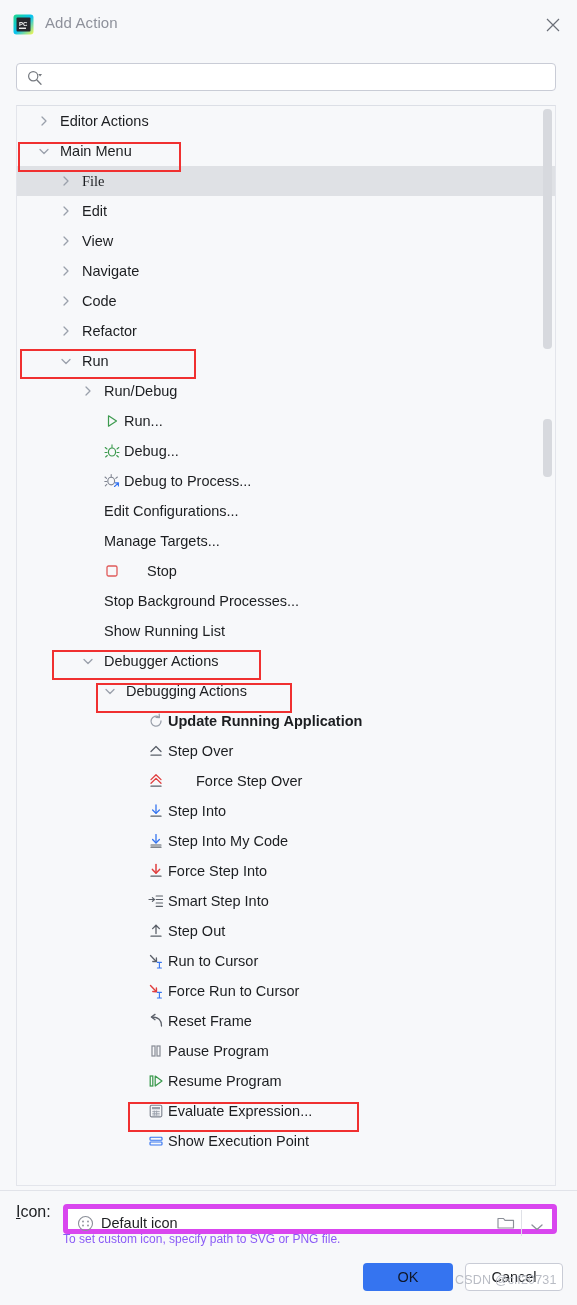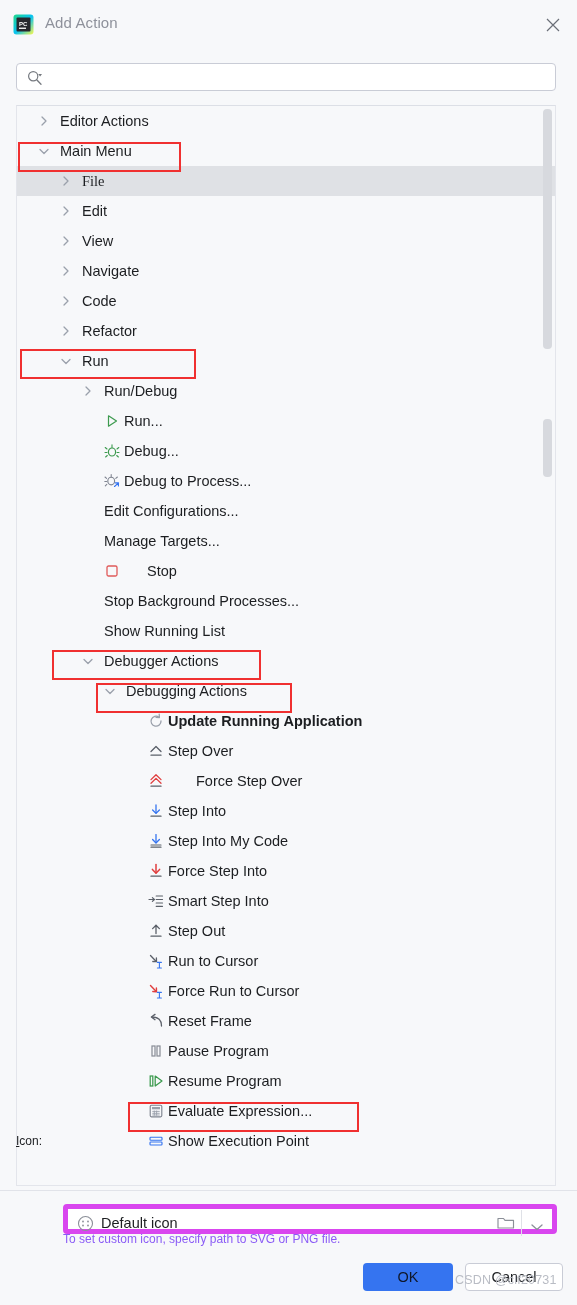--- a/index.html
+++ b/index.html
@@ -114,22 +114,22 @@
     border-radius: 4px;
   }
 
   
   .divider {
     position: absolute; left: 0; top: 1190px;
     width: 577px; height: 1px;
     background: #e1e3e9;
   }
   .icon-label {
-    position: absolute; left: 16px; top: 1134px;
-    font-size: 12px; color: #1c1e21;
+    position: absolute; left: 16px; top: 1203px;
+    font-size: 16px; color: #1c1e21;
   }
   .icon-label u { text-decoration: underline; }
   .icon-field {
     position: absolute; left: 63px; top: 1204px;
     width: 494px; height: 30px;
     background: #ffffff;
     border: 5px solid #d946ef;
     border-radius: 4px;
     display: flex; align-items: center;
   }

